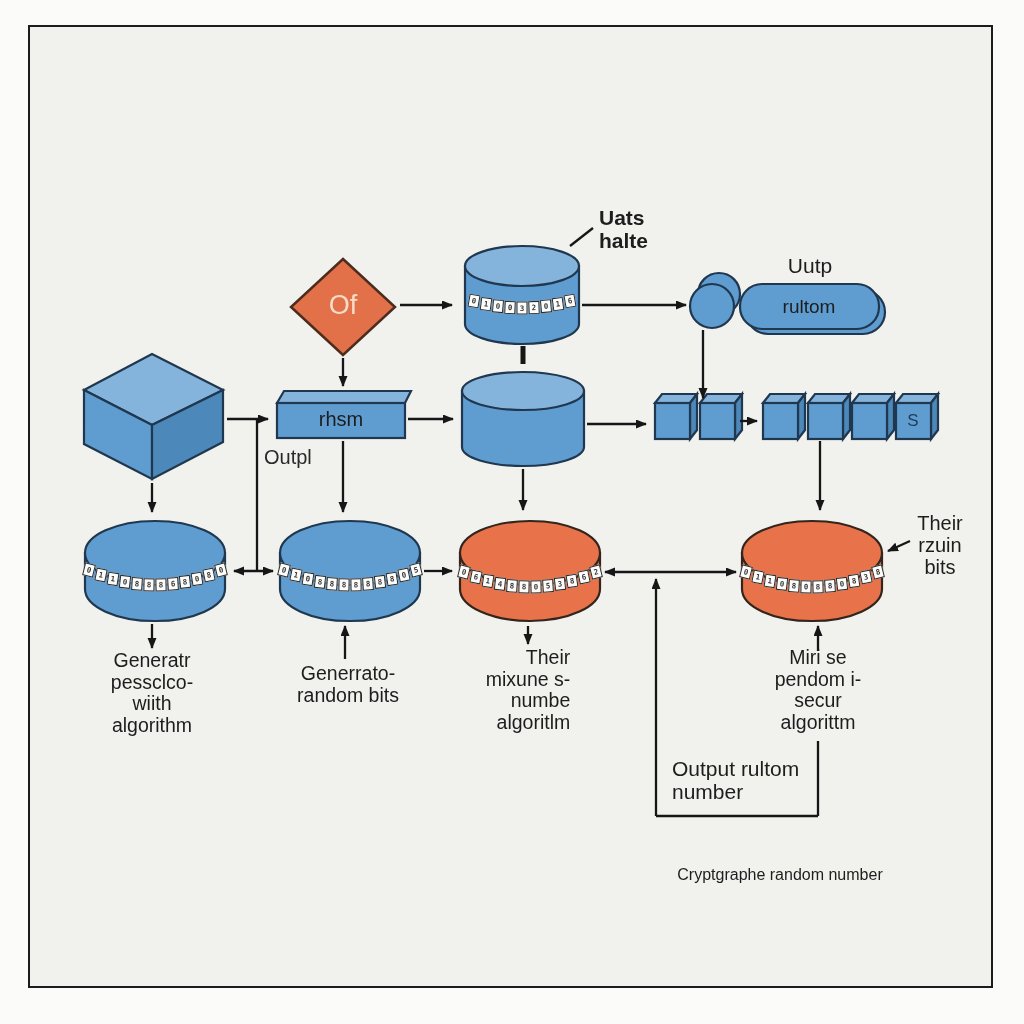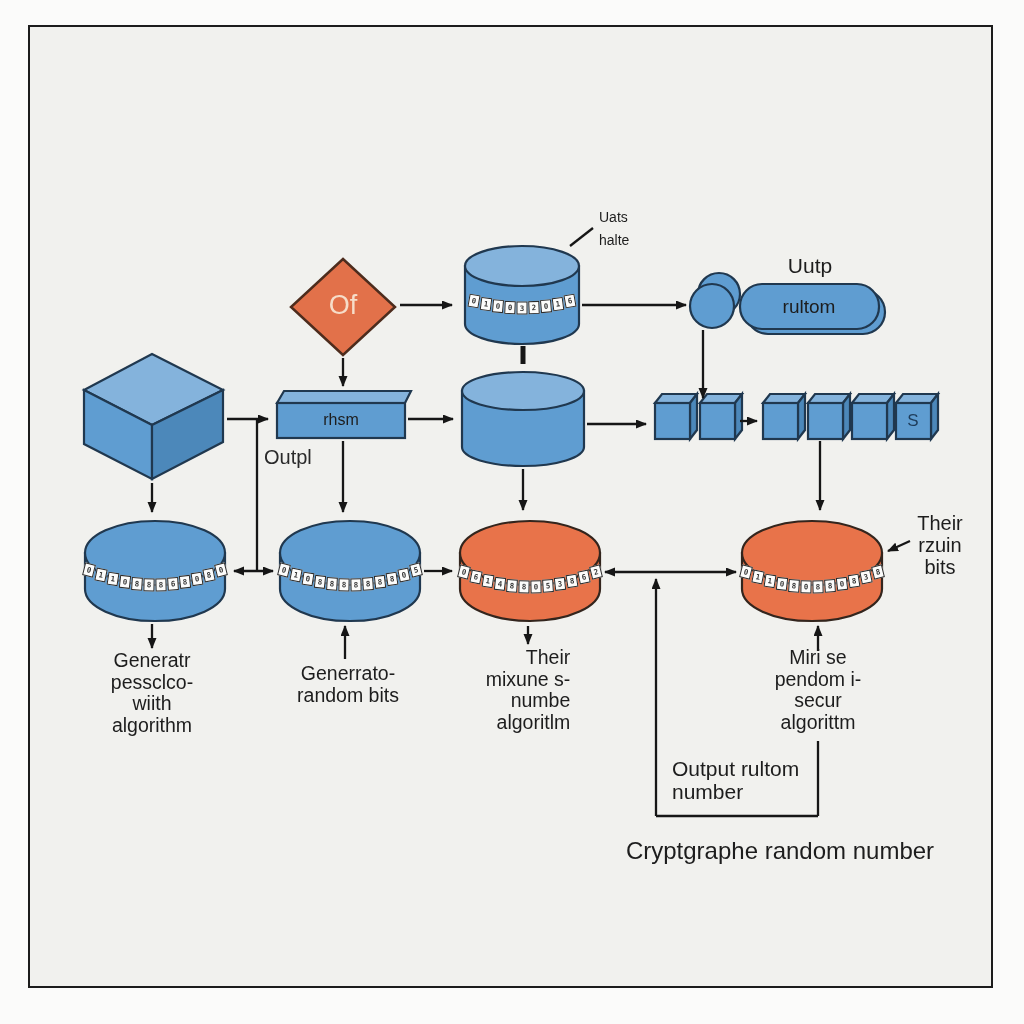--- a/index.html
+++ b/index.html
@@ -152,30 +152,30 @@
   <line class="conn" x1="605" y1="572" x2="736" y2="572" marker-start="url(#ah)" marker-end="url(#ah)"></line>
   <line class="conn" x1="656" y1="816" x2="656" y2="579" marker-end="url(#ah)"></line>
   <line class="conn" x1="656" y1="816" x2="818" y2="816"></line>
   <line class="conn" x1="818" y1="816" x2="818" y2="741"></line>
   <line class="conn" x1="528" y1="626" x2="528" y2="644" marker-end="url(#ah)"></line>
   <line class="conn" x1="818" y1="651" x2="818" y2="626" marker-end="url(#ah)"></line>
   <line class="conn" x1="910" y1="541" x2="888" y2="551" marker-end="url(#ah)"></line>
   <line class="conn" x1="593" y1="228" x2="570" y2="246"></line>
 </svg>
 
-<div class="lbl" style="left:599px; top:206px; font-size:14px; line-height:23px;">Uats
+<div class="lbl" style="left:599px; top:206px; font-size:21px; line-height:23px;font-weight:bold;">Uats
 halte</div>
 
 <div class="lbl mid" style="left:810px; top:266px; font-size:21px;">Uutp</div>
 
 <div class="lbl mid" style="left:809px; top:307px; font-size:19px;">rultom</div>
 
 <div class="lbl mid" style="left:343px; top:306px; font-size:27px; color:#f6ddc9;">Of</div>
 
-<div class="lbl mid" style="left:341px; top:420px; font-size:16px;">rhsm</div>
+<div class="lbl mid" style="left:341px; top:420px; font-size:20px;">rhsm</div>
 
 <div class="lbl" style="left:264px; top:447px; font-size:20px; color:#2a2a2a;">Outpl</div>
 
 <div class="lbl mid" style="left:913px; top:421px; font-size:17px; color:#1e3c5a;">S</div>
 
 <div class="lbl center" style="left:152px; top:650px;">Generatr
 pessclco-
 wiith
 algorithm</div>
 
@@ -192,21 +192,21 @@
 secur
 algorittm</div>
 
 <div class="lbl center" style="left:940px; top:512px; font-size:20px; line-height:22px;">Their
 rzuin
 bits</div>
 
 <div class="lbl" style="left:672px; top:757px; font-size:21px; line-height:23px;">Output rultom
 number</div>
 
-<div class="lbl center" style="left:780px; top:840px; font-size:24px; white-space:nowrap;text-align:center;">Cryptgraphe random number</div>
+<div class="lbl center" style="left:780px; top:864px; font-size:16px; white-space:nowrap;text-align:center;">Cryptgraphe random number</div>
 
 <div class="band" style="left:522px; top:308px;">
     <span style="transform: translateY(-7px) rotate(10deg);">0</span>
     <span style="transform: translateY(-3.9px) rotate(7.5deg);">1</span>
     <span style="transform: translateY(-1.8px) rotate(5deg);">0</span>
     <span style="transform: translateY(-0.4px) rotate(2.5deg);">0</span>
     <span style="transform: translateY(0px) rotate(0deg);">3</span>
     <span style="transform: translateY(-0.4px) rotate(-2.5deg);">2</span>
     <span style="transform: translateY(-1.8px) rotate(-5deg);">0</span>
     <span style="transform: translateY(-3.9px) rotate(-7.5deg);">1</span>

